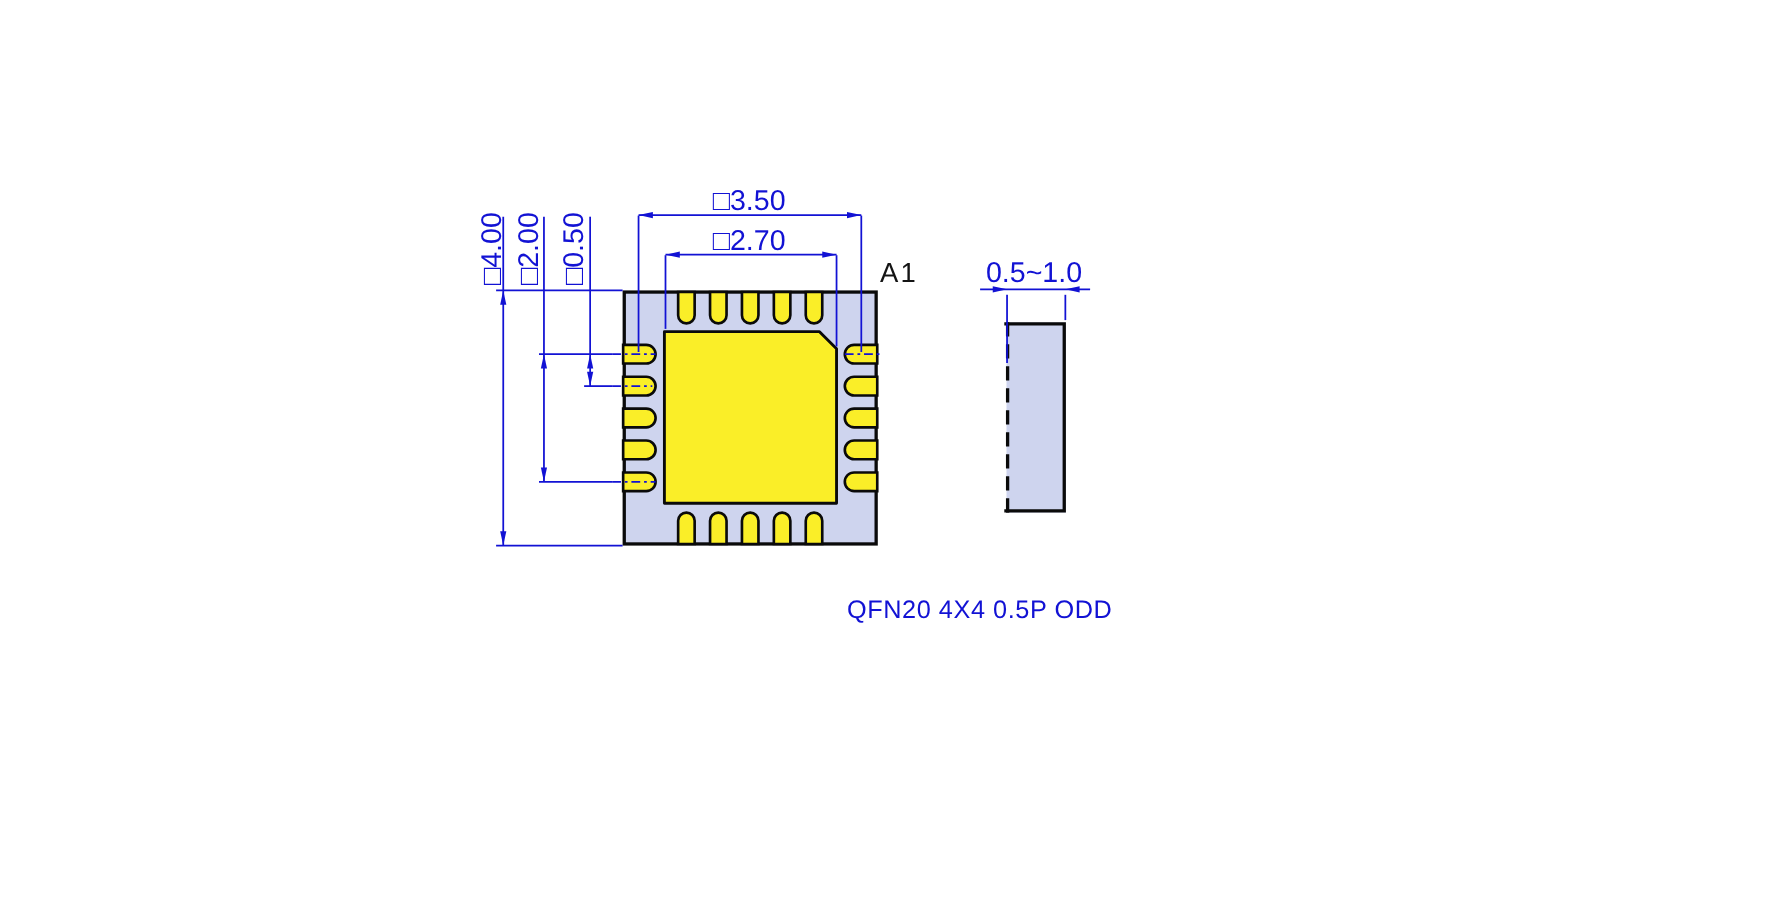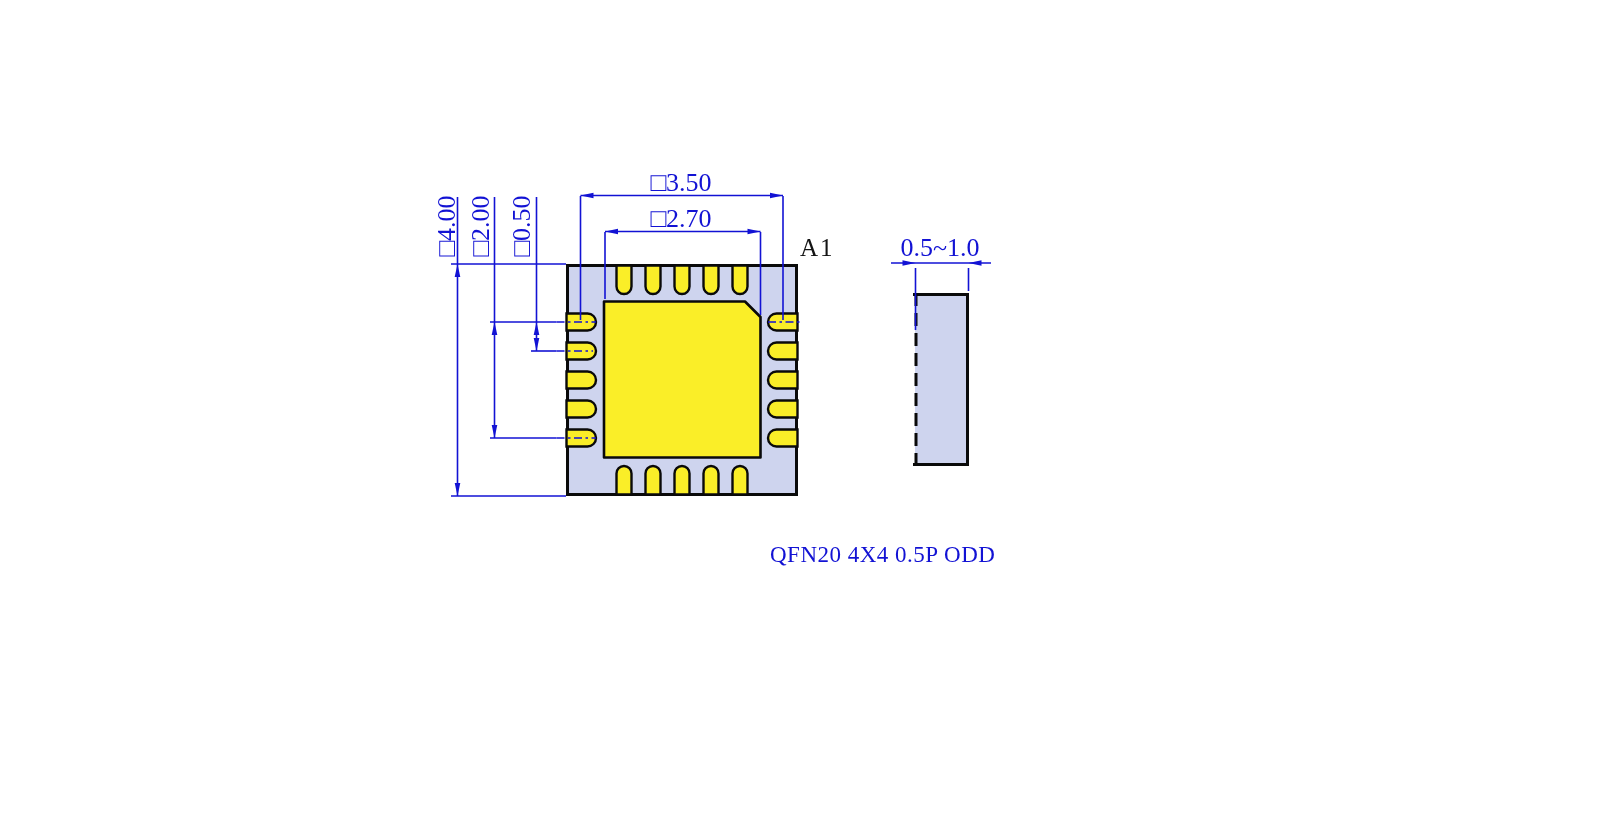--- a/index.html
+++ b/index.html
@@ -1,17 +1,17 @@
 <!DOCTYPE html>
 <html><head>
 <meta charset="utf-8">
 <style>
   html,body{margin:0;padding:0;background:#ffffff;}
   .canvas{position:relative;width:1621px;height:824px;background:#ffffff;overflow:hidden;
-          font-family:Liberation Serif, serif;}
+          font-family:Liberation Sans, sans-serif;}
   svg{display:block;}
   .body-fill{fill:#ced4ee;stroke:#0a0a0a;stroke-width:3;}
   .pad{fill:#faee28;stroke:#0a0a0a;stroke-width:2.6;stroke-linejoin:round;}
   .pin{fill:#faee28;stroke:#0a0a0a;stroke-width:2.4;}
   .dim{stroke:#1212d4;stroke-width:1.6;fill:none;}
   .cline{stroke:#1212d4;stroke-width:1.6;fill:none;stroke-dasharray:8 3.5 2.5 3.5;}
   .arrow{fill:#1212d4;stroke:none;}
   .dim-text{fill:#1212d4;font-size:26px;letter-spacing:0px;}
   .black-text{fill:#141414;font-size:25px;}
   .caption-text{fill:#1212d4;font-size:23px;letter-spacing:0.5px;}

